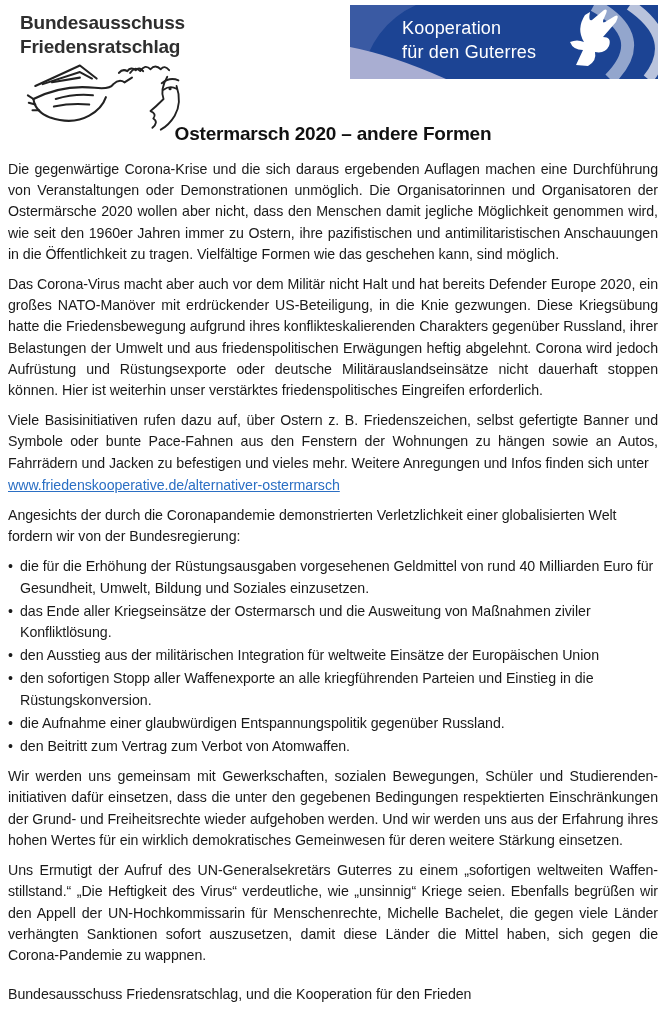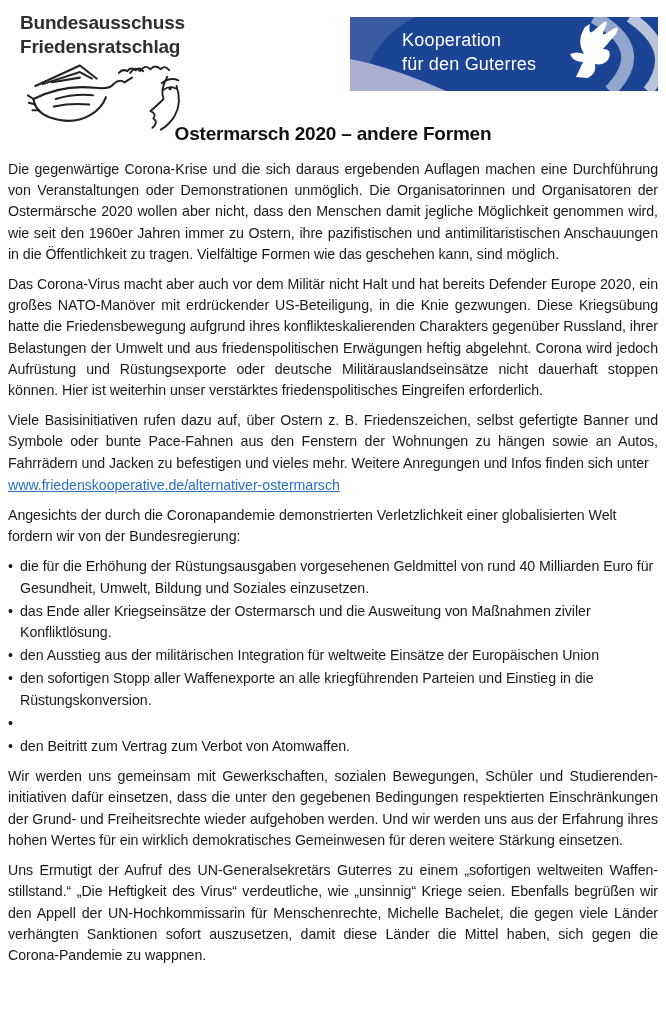--- a/index.html
+++ b/index.html
@@ -7,21 +7,21 @@
     width:666px;height:1022px;overflow:hidden;background:#ffffff;
     font-family:"Liberation Sans",sans-serif;color:#1a1a1a;
   }
   .page{width:666px;height:1022px;box-sizing:border-box;padding:5px 8px 0 8px;}
 
   
   .logos{display:flex;justify-content:space-between;align-items:flex-start;height:84px;}
   .logo-left{display:flex;align-items:center;margin-left:12px;padding-top:6px;flex-direction:column;}
   .logo-left .bal-text{font-weight:bold;font-size:19px;line-height:24px;color:#2f2f2f;letter-spacing:-0.2px;}
   .logo-left svg{margin-left:6px;}
-  .logo-right{position:relative;width:308px;height:74px;flex:none;margin-top:12px;}
+  .logo-right{position:relative;width:308px;height:74px;flex:none;}
   .logo-right svg.bg{position:absolute;inset:0;}
   .koop-text{position:absolute;left:52px;top:11px;color:#ffffff;font-weight:300;
     font-size:18px;line-height:24px;letter-spacing:0.2px;}
 
   
   h1{font-size:19px;line-height:30px;font-weight:bold;text-align:center;color:#111;
      margin:30px 0 10px 0;letter-spacing:-0.2px;}
 
   
   p{font-size:14.2px;line-height:21.2px;letter-spacing:-0.05px;
@@ -124,25 +124,29 @@
     <li>
       <span class="marker">•</span>
       <span>den Ausstieg aus der militärischen Integration für weltweite Einsätze der Europäischen Union</span>
     </li>
     <li>
       <span class="marker">•</span>
       <span>den sofortigen Stopp aller Waffenexporte an alle kriegführenden Parteien und Einstieg in die Rüstungskonversion.</span>
     </li>
     <li>
       <span class="marker">•</span>
+      <span>die Aufnahme einer glaubwürdigen Entspannungspolitik gegenüber Russland.</span>
     </li>
     <li>
       <span class="marker">•</span>
       <span>den Beitritt zum Vertrag zum Verbot von Atomwaffen.</span>
     </li>
   </ul>
 
   <p>Wir werden uns gemeinsam mit Gewerkschaften, sozialen Bewegungen, Schüler und Studierenden-initiativen dafür einsetzen, dass die unter den gegebenen Bedingungen respektierten Einschränkungen der Grund- und Freiheitsrechte wieder aufgehoben werden. Und wir werden uns aus der Erfahrung ihres hohen Wertes für ein wirklich demokratisches Gemeinwesen für deren weitere Stärkung einsetzen.</p>
 
   <p>Uns Ermutigt der Aufruf des UN-Generalsekretärs Guterres zu einem „sofortigen weltweiten Waffen-stillstand.“ „Die Heftigkeit des Virus“ verdeutliche, wie „unsinnig“ Kriege seien. Ebenfalls begrüßen wir den Appell der UN-Hochkommissarin für Menschenrechte, Michelle Bachelet, die gegen viele Länder verhängten Sanktionen sofort auszusetzen, damit diese Länder die Mittel haben, sich gegen die Corona-Pandemie zu wappnen.</p>
 
+  <footer>
+    <p class="nojust">Bundesausschuss Friedensratschlag, und die Kooperation für den Frieden</p>
+  </footer>
 
 </div>
 
 </body></html>

